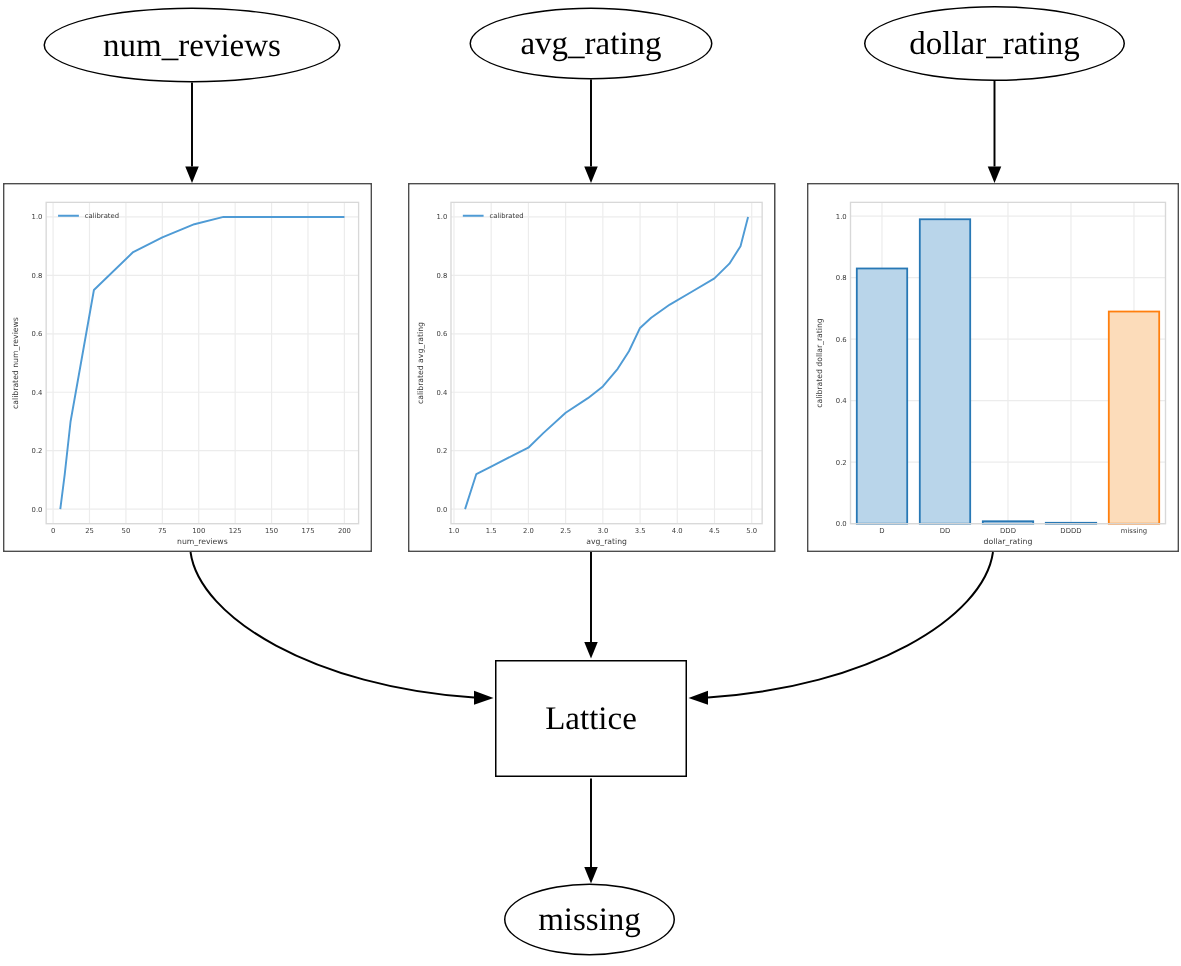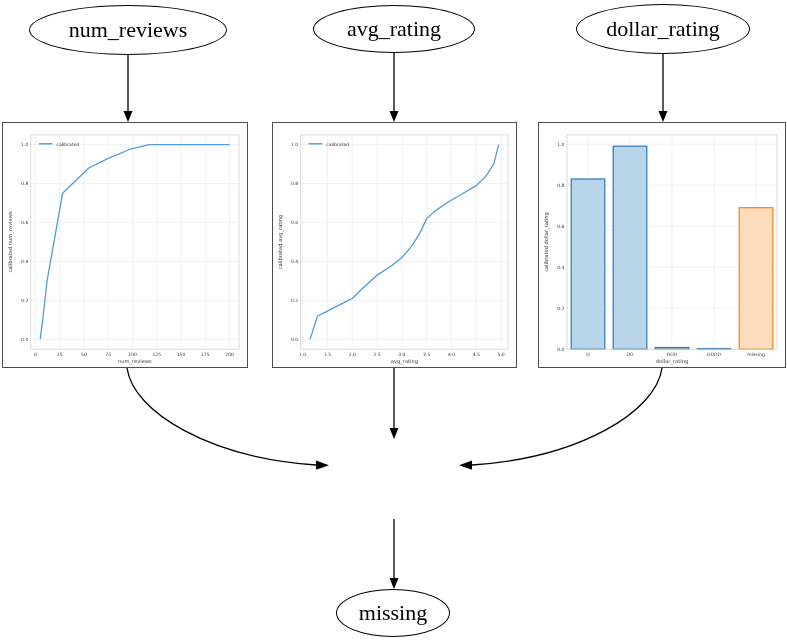--- a/index.html
+++ b/index.html
@@ -168,20 +168,23 @@
         <text x="25.5" y="188.3602870813397" text-anchor="end" font-family="&quot;DejaVu Sans&quot;,sans-serif" font-size="4.6px" fill="#3a3a3a">0.2</text>
         <text x="25.5" y="147.0205741626794" text-anchor="end" font-family="&quot;DejaVu Sans&quot;,sans-serif" font-size="4.6px" fill="#3a3a3a">0.4</text>
         <text x="25.5" y="105.68086124401914" text-anchor="end" font-family="&quot;DejaVu Sans&quot;,sans-serif" font-size="4.6px" fill="#3a3a3a">0.6</text>
         <text x="25.5" y="64.34114832535884" text-anchor="end" font-family="&quot;DejaVu Sans&quot;,sans-serif" font-size="4.6px" fill="#3a3a3a">0.8</text>
         <text x="25.5" y="23.001435406698544" text-anchor="end" font-family="&quot;DejaVu Sans&quot;,sans-serif" font-size="4.6px" fill="#3a3a3a">1.0</text>
         <text x="133" y="241.5" text-anchor="middle" font-family="&quot;DejaVu Sans&quot;,sans-serif" font-size="5.2px" fill="#3a3a3a">dollar_rating</text>
         <text x="9" y="120" text-anchor="middle" font-family="&quot;DejaVu Sans&quot;,sans-serif" font-size="5.2px" fill="#3a3a3a" transform="rotate(-90 9 120)">calibrated dollar_rating</text>
       </svg>
   </div>
 
+  <div class="node-box" style="left:330px;top:440px;width:128px;height:78px;">
+    <span>Lattice</span>
+  </div>
 
   <div class="node-ellipse" style="left:336px;top:589px;width:114px;height:48px;">
     <span>missing</span>
   </div>
 
   <svg class="edges">
     <g stroke="#000" stroke-width="1.3" fill="none">
       <path d="M128,55 L128,111"></path>
       <path d="M394,53 L394,111"></path>
       <path d="M663,54 L663,111"></path>

